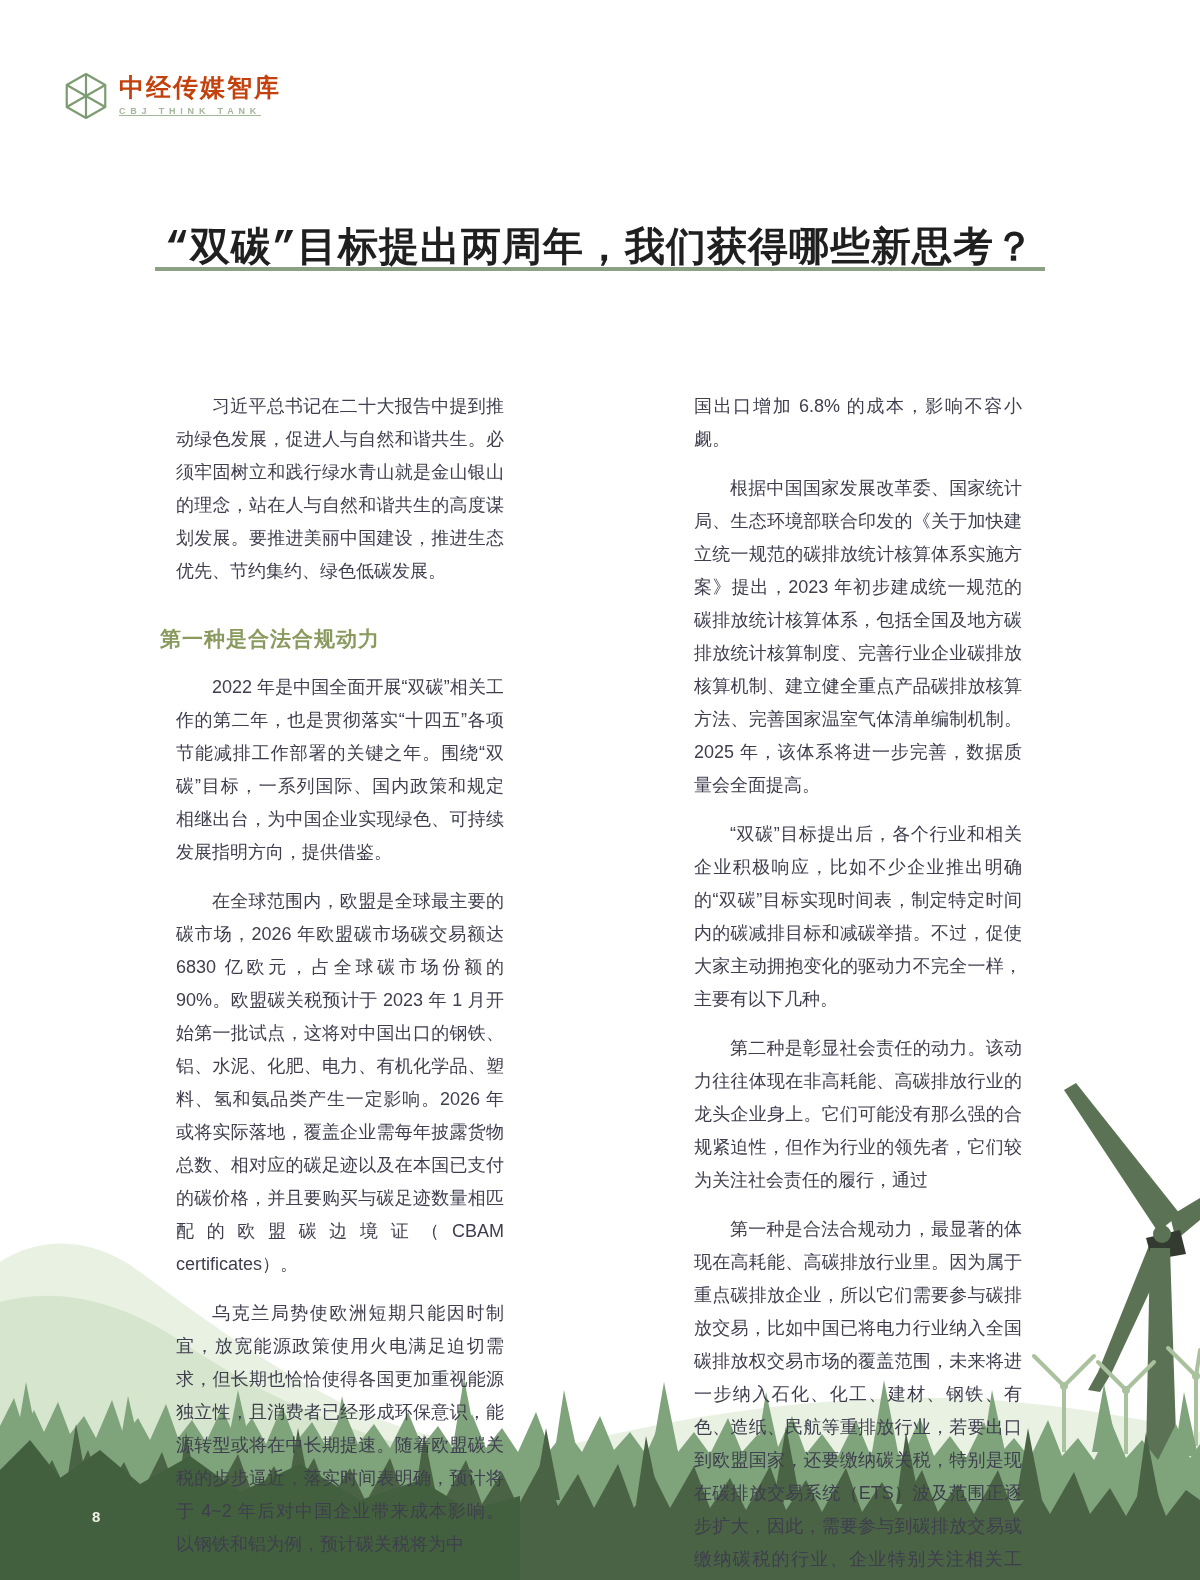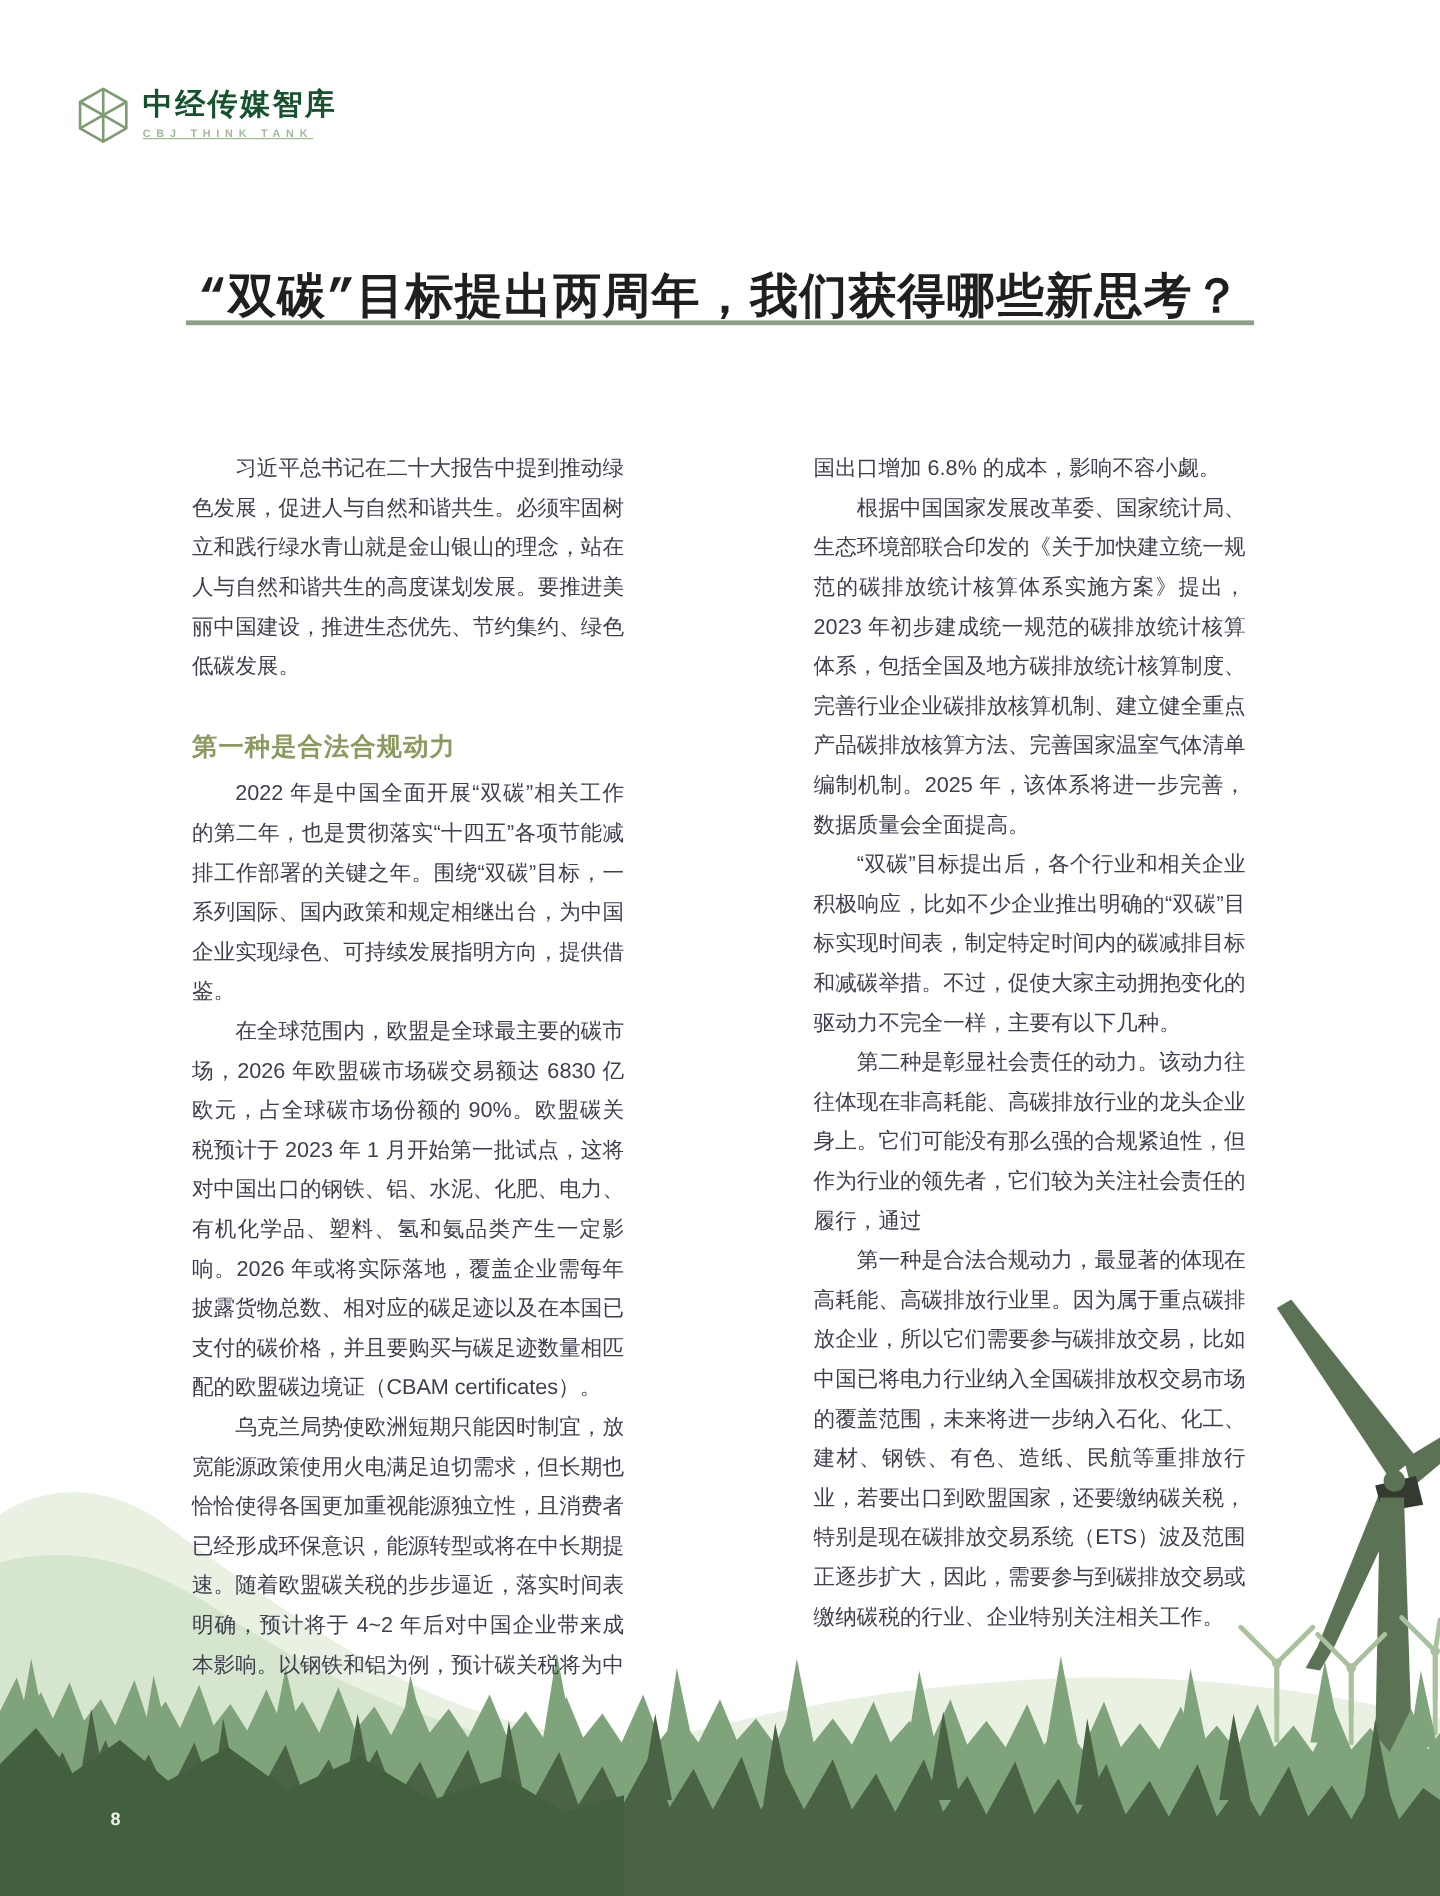--- a/index.html
+++ b/index.html
@@ -7,37 +7,37 @@
     position:relative;width:1200px;height:1580px;background:#ffffff;
     overflow:hidden;margin:0 auto;
     font-family:"Liberation Sans","DejaVu Sans",sans-serif;
   }
   .bg-art,.fg-art{position:absolute;left:0;top:0;pointer-events:none;}
   .bg-art{z-index:0;}
   .fg-art{z-index:1;}
 
   .logo{position:absolute;left:64px;top:72px;z-index:2;display:flex;align-items:flex-start;}
   .logo-icon{width:44px;height:48px;margin-right:11px;}
-  .logo-text-cn{font-size:25px;font-weight:bold;color:#14532d;letter-spacing:2px;line-height:30px;}
+  .logo-text-cn{font-size:25px;font-weight:bold;color:#c2410c;letter-spacing:2px;line-height:30px;}
   .logo-text-en{font-size:9px;font-weight:bold;letter-spacing:4.8px;color:#a3b79a;margin-top:4px;text-decoration:underline;}
 
   .title{
     position:absolute;left:0;top:192px;width:100%;text-align:center;z-index:2;
     font-family:Liberation Mono, monospace;
     font-size:40px;font-weight:bold;color:#1f1f1f;letter-spacing:1px;
   }
   .rule{position:absolute;left:155px;top:267px;width:890px;height:4px;background:#8ca083;z-index:2;}
 
   .col{
     position:absolute;top:374px;width:360px;z-index:2;
     color:#3e3e4e;font-size:18px;line-height:33px;text-align:justify;
   }
   .col-left{left:160px;}
   .col-right{left:678px;}
-  .col p{margin:0;text-indent:2em;}
+  .col p{margin:16px;text-indent:2em;}
   .col p.no-indent{text-indent:0;}
   .col h2{
     margin:34px 0 6px;font-size:21px;line-height:33px;
     color:#8a9a5e;font-weight:bold;letter-spacing:1px;
   }
 
   .page-number{
     position:absolute;left:92px;top:1508px;z-index:5;
     color:#eef2e4;font-size:15px;font-weight:bold;
   }

